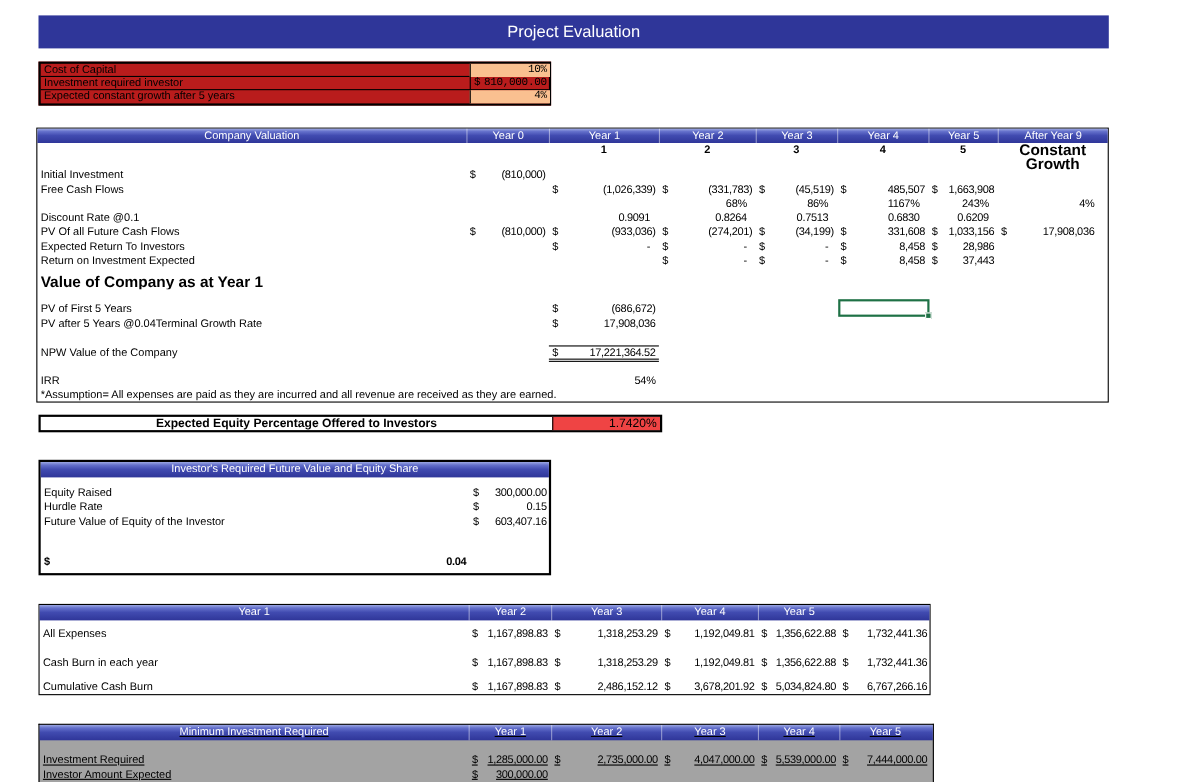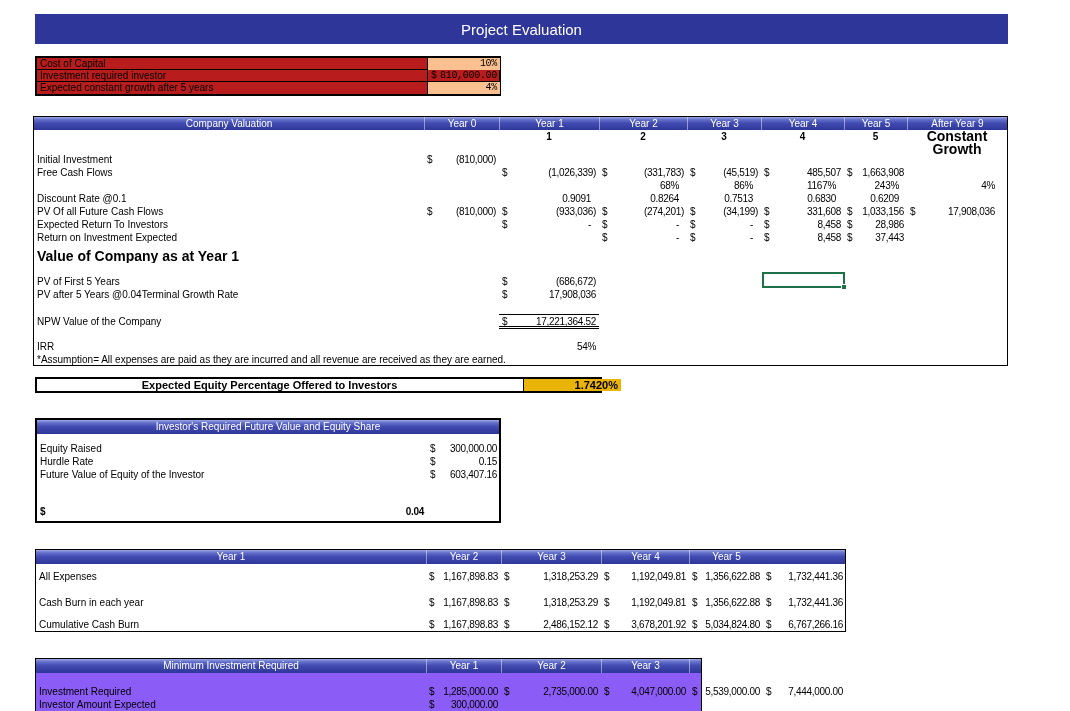--- a/index.html
+++ b/index.html
@@ -40,31 +40,31 @@
   .npwcell { border-top:1px solid #000; border-bottom:3px double #000; height:15px; line-height:14px; }
   .npwrow { height:15px; line-height:15px; }
   .note { padding-left:3px; white-space:nowrap; }
   .heading { font-size:14px; }
 
   .selbox { left:762px; top:272px; width:83px; height:16px; border:2px solid #1E7145; background:transparent; }
   .selbox .handle { position:absolute; right:-4px; bottom:-4px; width:6px; height:6px;
     background:#1E7145; border:1px solid #fff; }
 
   .strip { left:35px; top:377px; width:567px; height:16px; border:2px solid #000;
-    display:grid; grid-template-columns:465px 98px;gap:21px; }
+    display:grid; grid-template-columns:465px 98px; }
   .strip .slabel { text-align:center; font-weight:bold; font-size:11px; line-height:12px; }
-  .strip .sval { background:#eab308; border-left:1px solid #000; text-align:right;
-    font-weight:bold; font-size:11px; line-height:12px; padding-right:3px; }
+  .strip .sval { background:#ef4444; border-left:1px solid #000; text-align:right;
+    font-weight:normal; font-size:11px; line-height:12px; padding-right:3px; }
 
   .invtbl { left:35px; top:418px; width:466px; height:105px; border:2px solid #000; background:#fff; }
   .invtbl .thead { height:14px; line-height:14px; }
 
   .burntbl { left:35px; top:549px; width:811px; border:1px solid #000; background:#fff; }
-  .mintbl { left:35px; top:658px; width:667px; height:53px; border:1px solid #000;
-    border-bottom:none; background:#8b5cf6; }
+  .mintbl { left:35px; top:658px; width:814px; height:53px; border:1px solid #000;
+    border-bottom:none; background:#a3a3a3;text-decoration:underline; }
   .burntbl .thead, .mintbl .thead { height:14px; line-height:14px; }
 </style>
 </head>
 <body>
 
 <div id="stage">
 
   <div class="abs banner">
     <span>Project Evaluation</span>
   </div>

